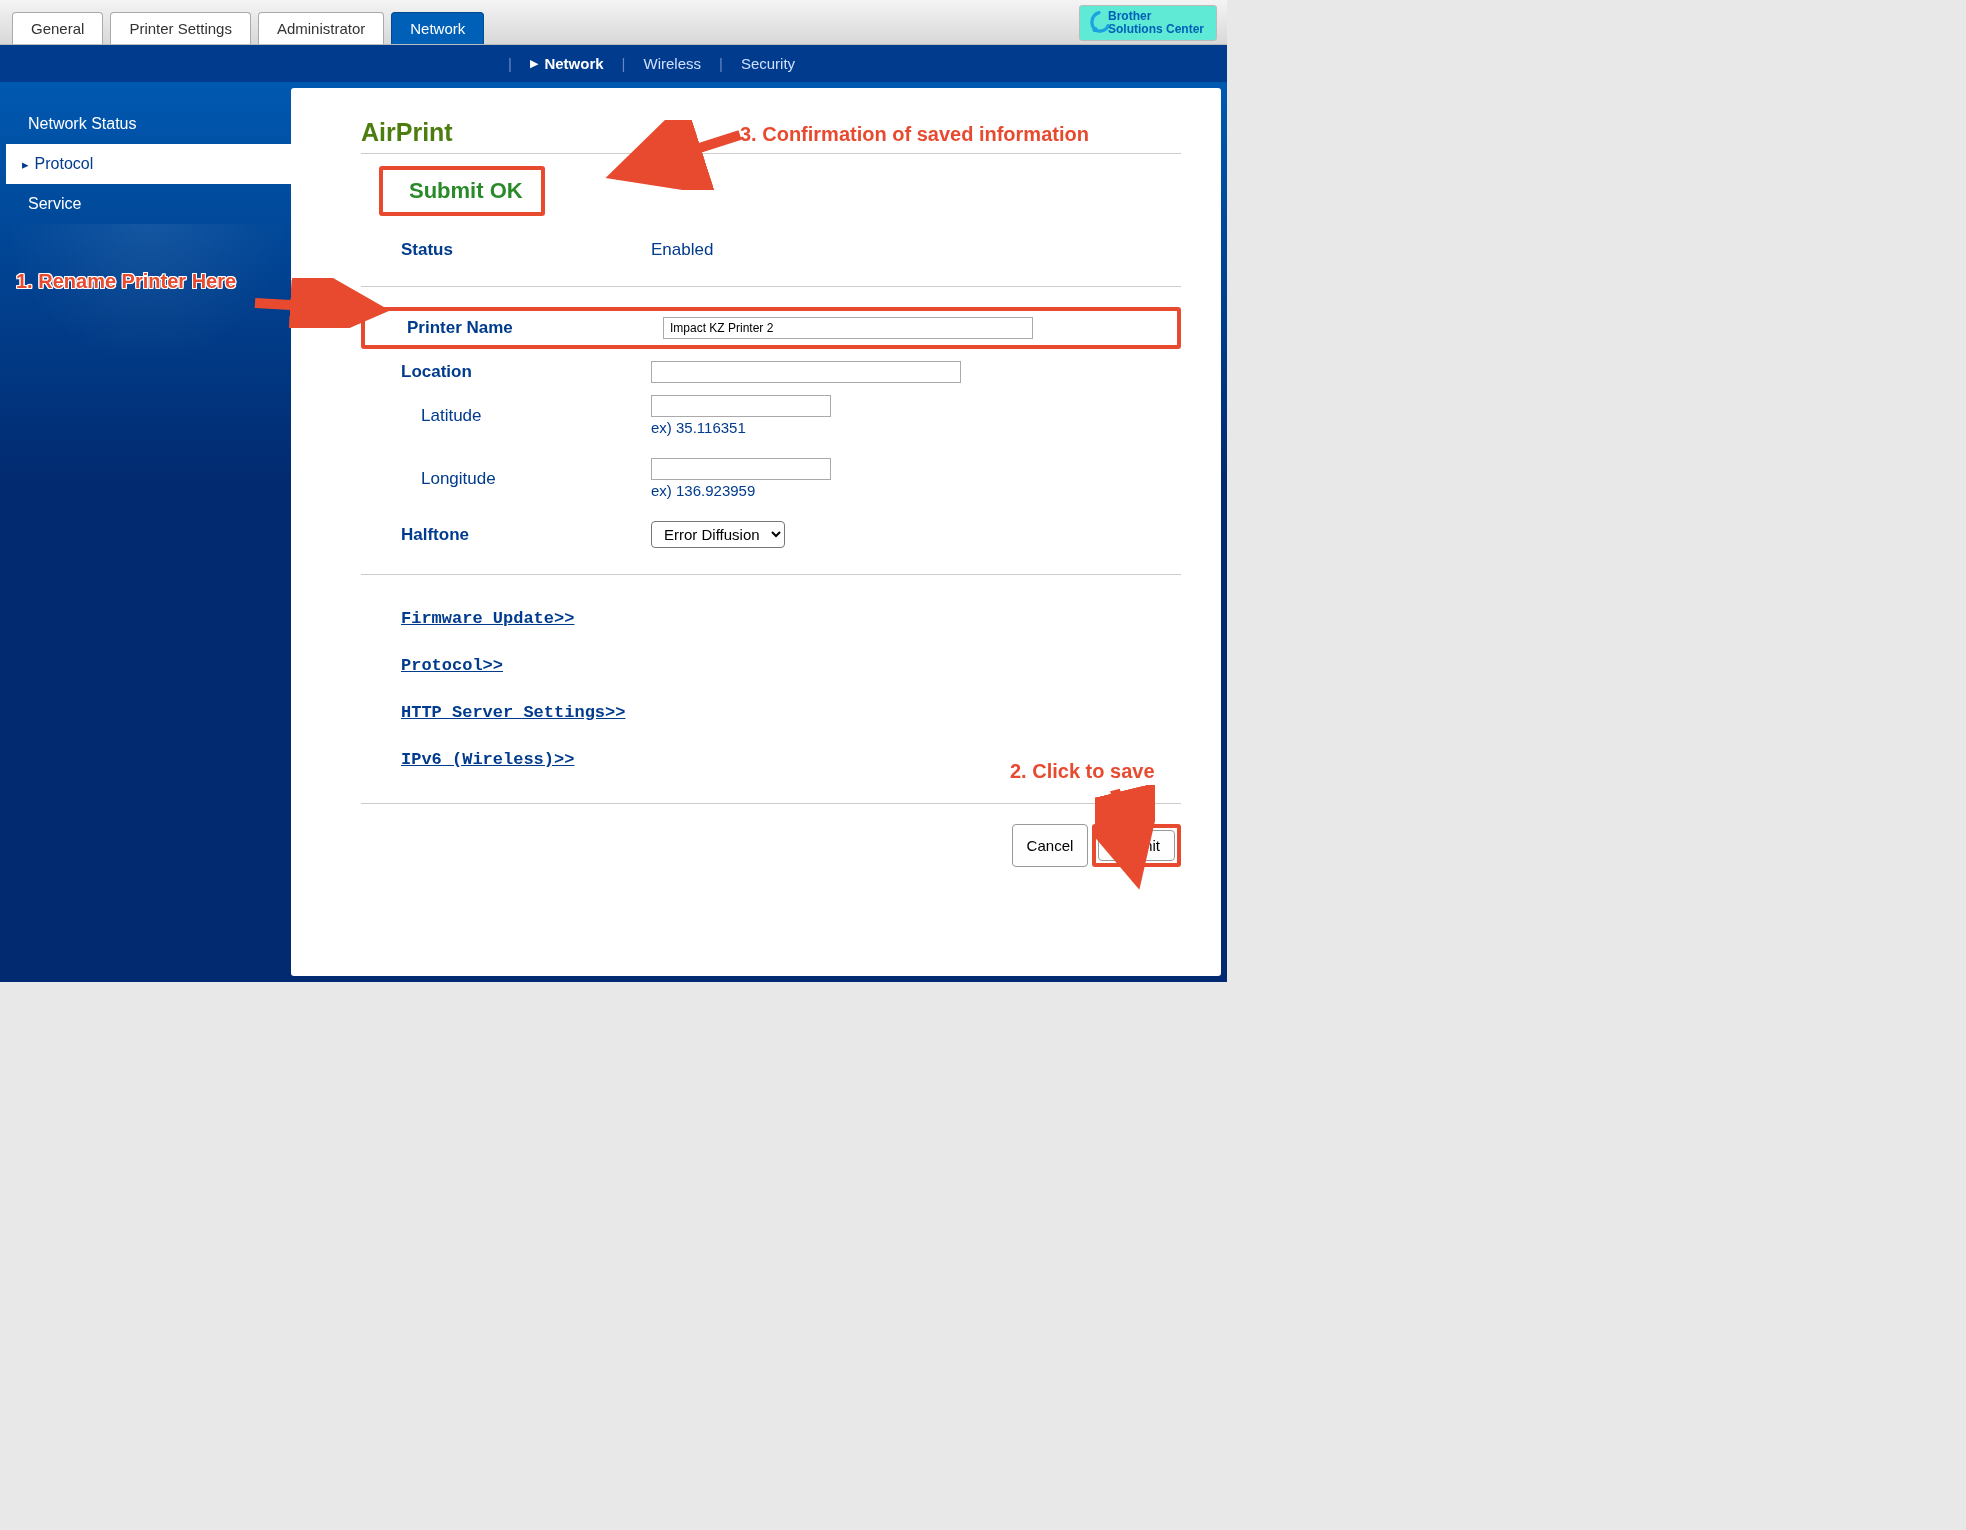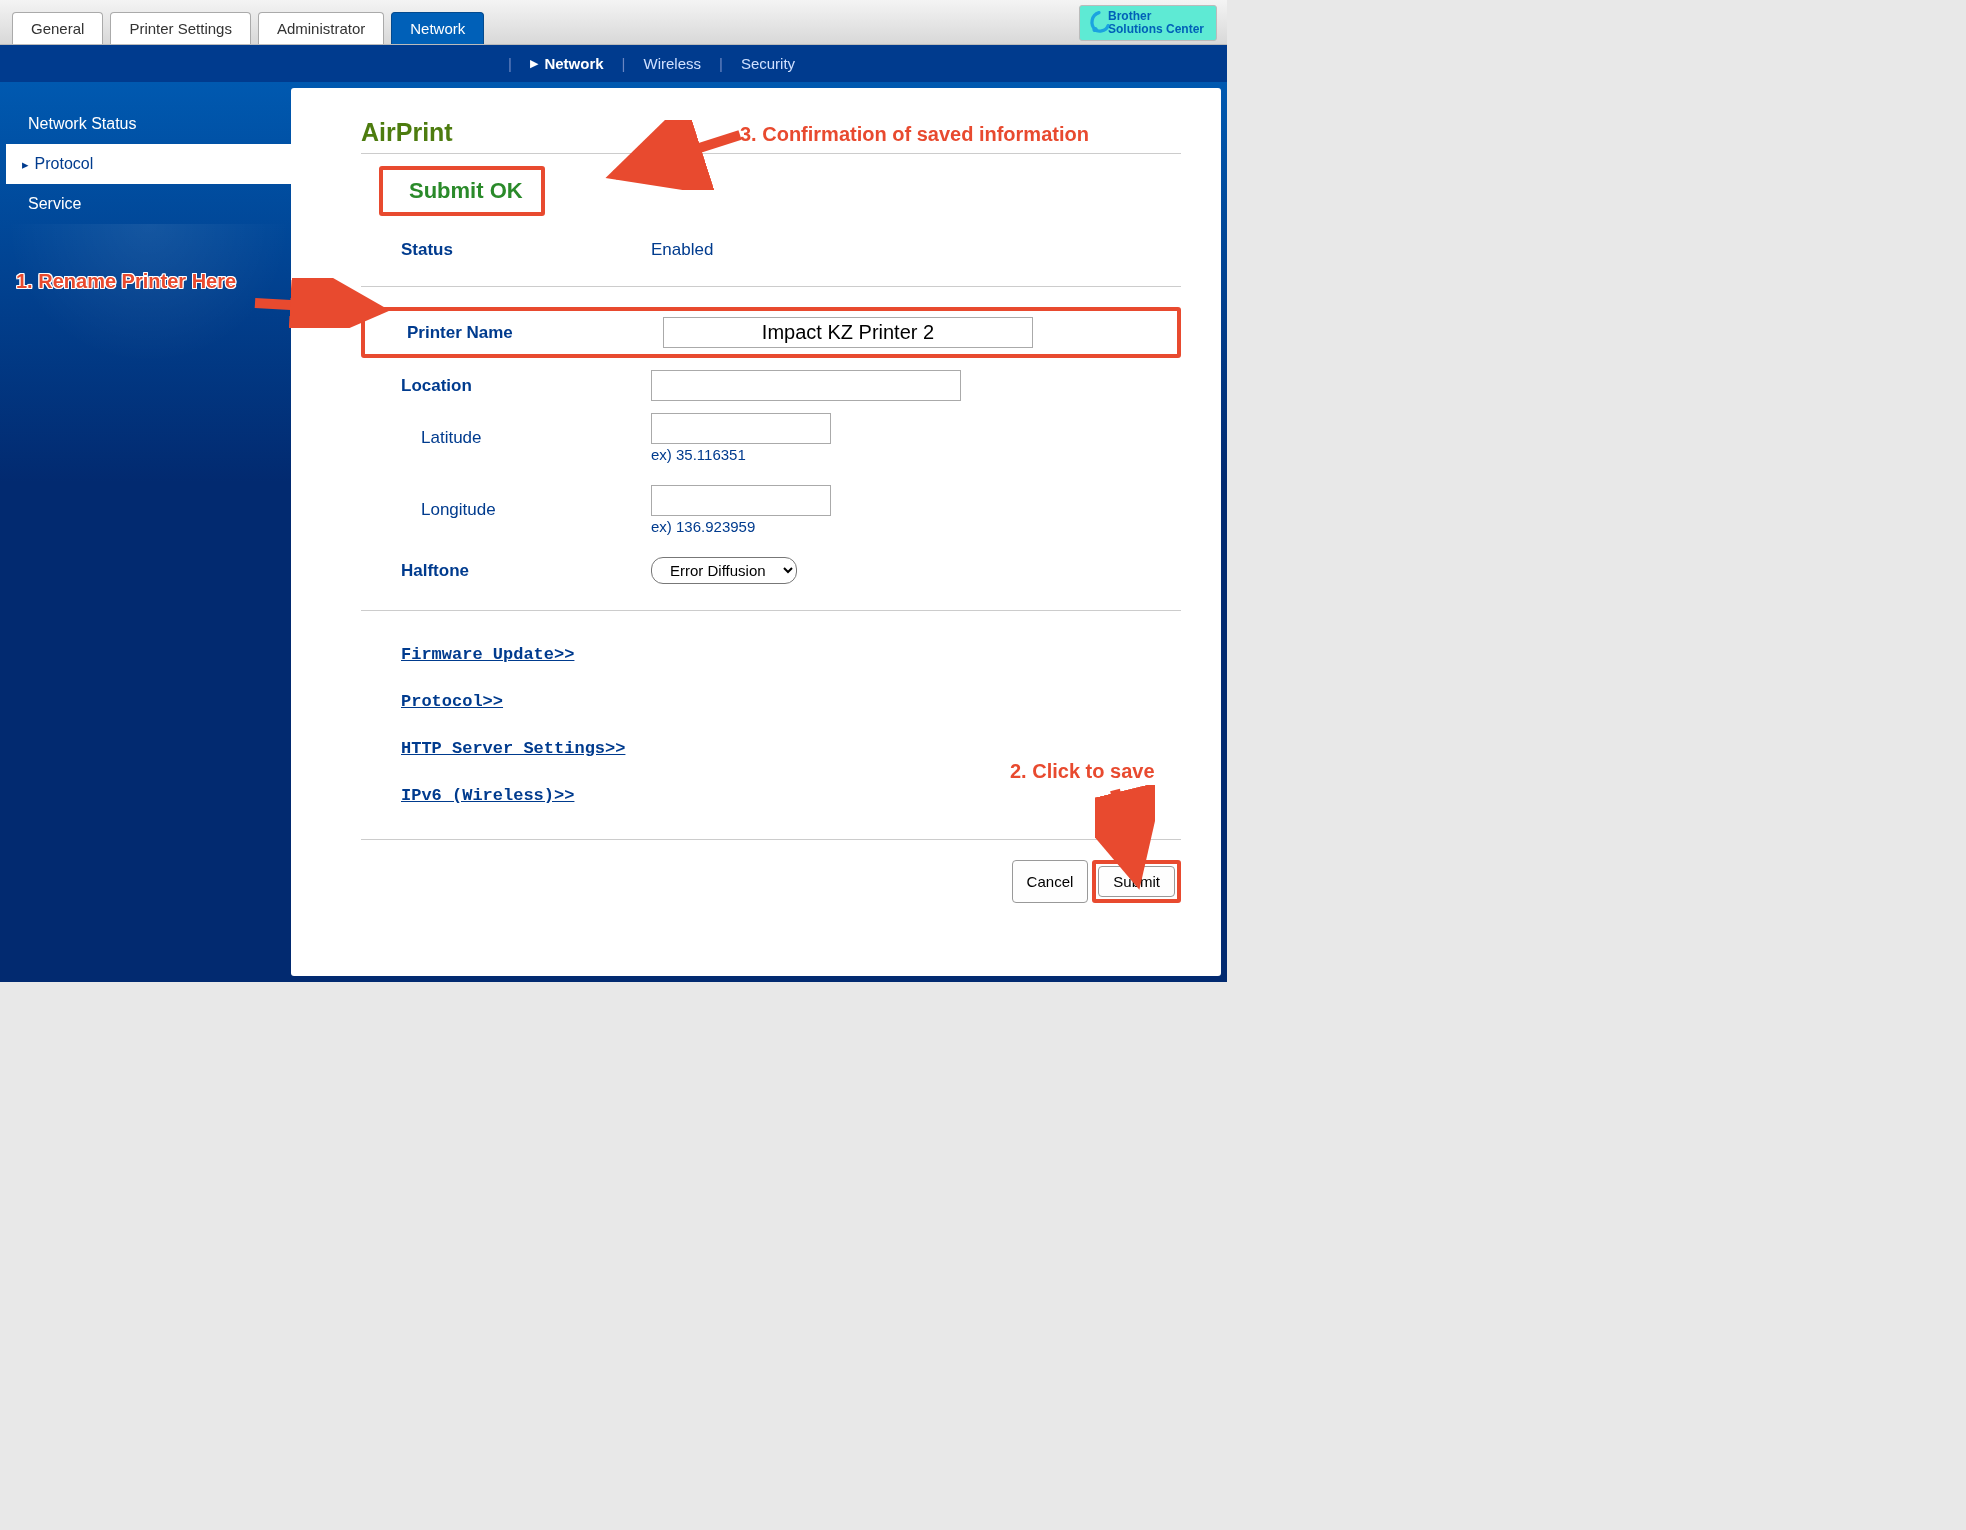--- a/index.html
+++ b/index.html
@@ -165,25 +165,24 @@
   }
   .field-label.sub {
     font-weight: normal;
     padding-left: 60px;
   }
   .field-value {
     color: #003b8e;
     font-size: 17px;
   }
   input[type=text] {
-    font-size: 20px;
+    font-size: 12px;
     padding: 3px 6px;
     border: 1px solid #aaa;
     background: #fff;
-    text-align: center;
   }
   .inp-wide { width: 370px; }
   .inp-mid  { width: 310px; }
   .inp-small{ width: 180px; }
   .ex-text {
     color: #003b8e;
     font-size: 15px;
     margin-top: 2px;
   }
   .section-divider {
@@ -215,23 +214,23 @@
     font-size: 15px;
     cursor: pointer;
   }
   .box-red-btn {
     border: 4px solid #e84a2f;
     border-radius: 3px;
     padding: 2px;
   }
   select {
     font-size: 15px;
-    padding: 3px 14px;
+    padding: 3px 8px;
     border: 1px solid #777;
-    border-radius: 12px;
+    border-radius: 4px;
     background: #fff;
   }
 
   
   .annot {
     position: absolute;
     color: #e84a2f;
     font-family: Arial, sans-serif;
     font-weight: 800;
     font-size: 20px;

